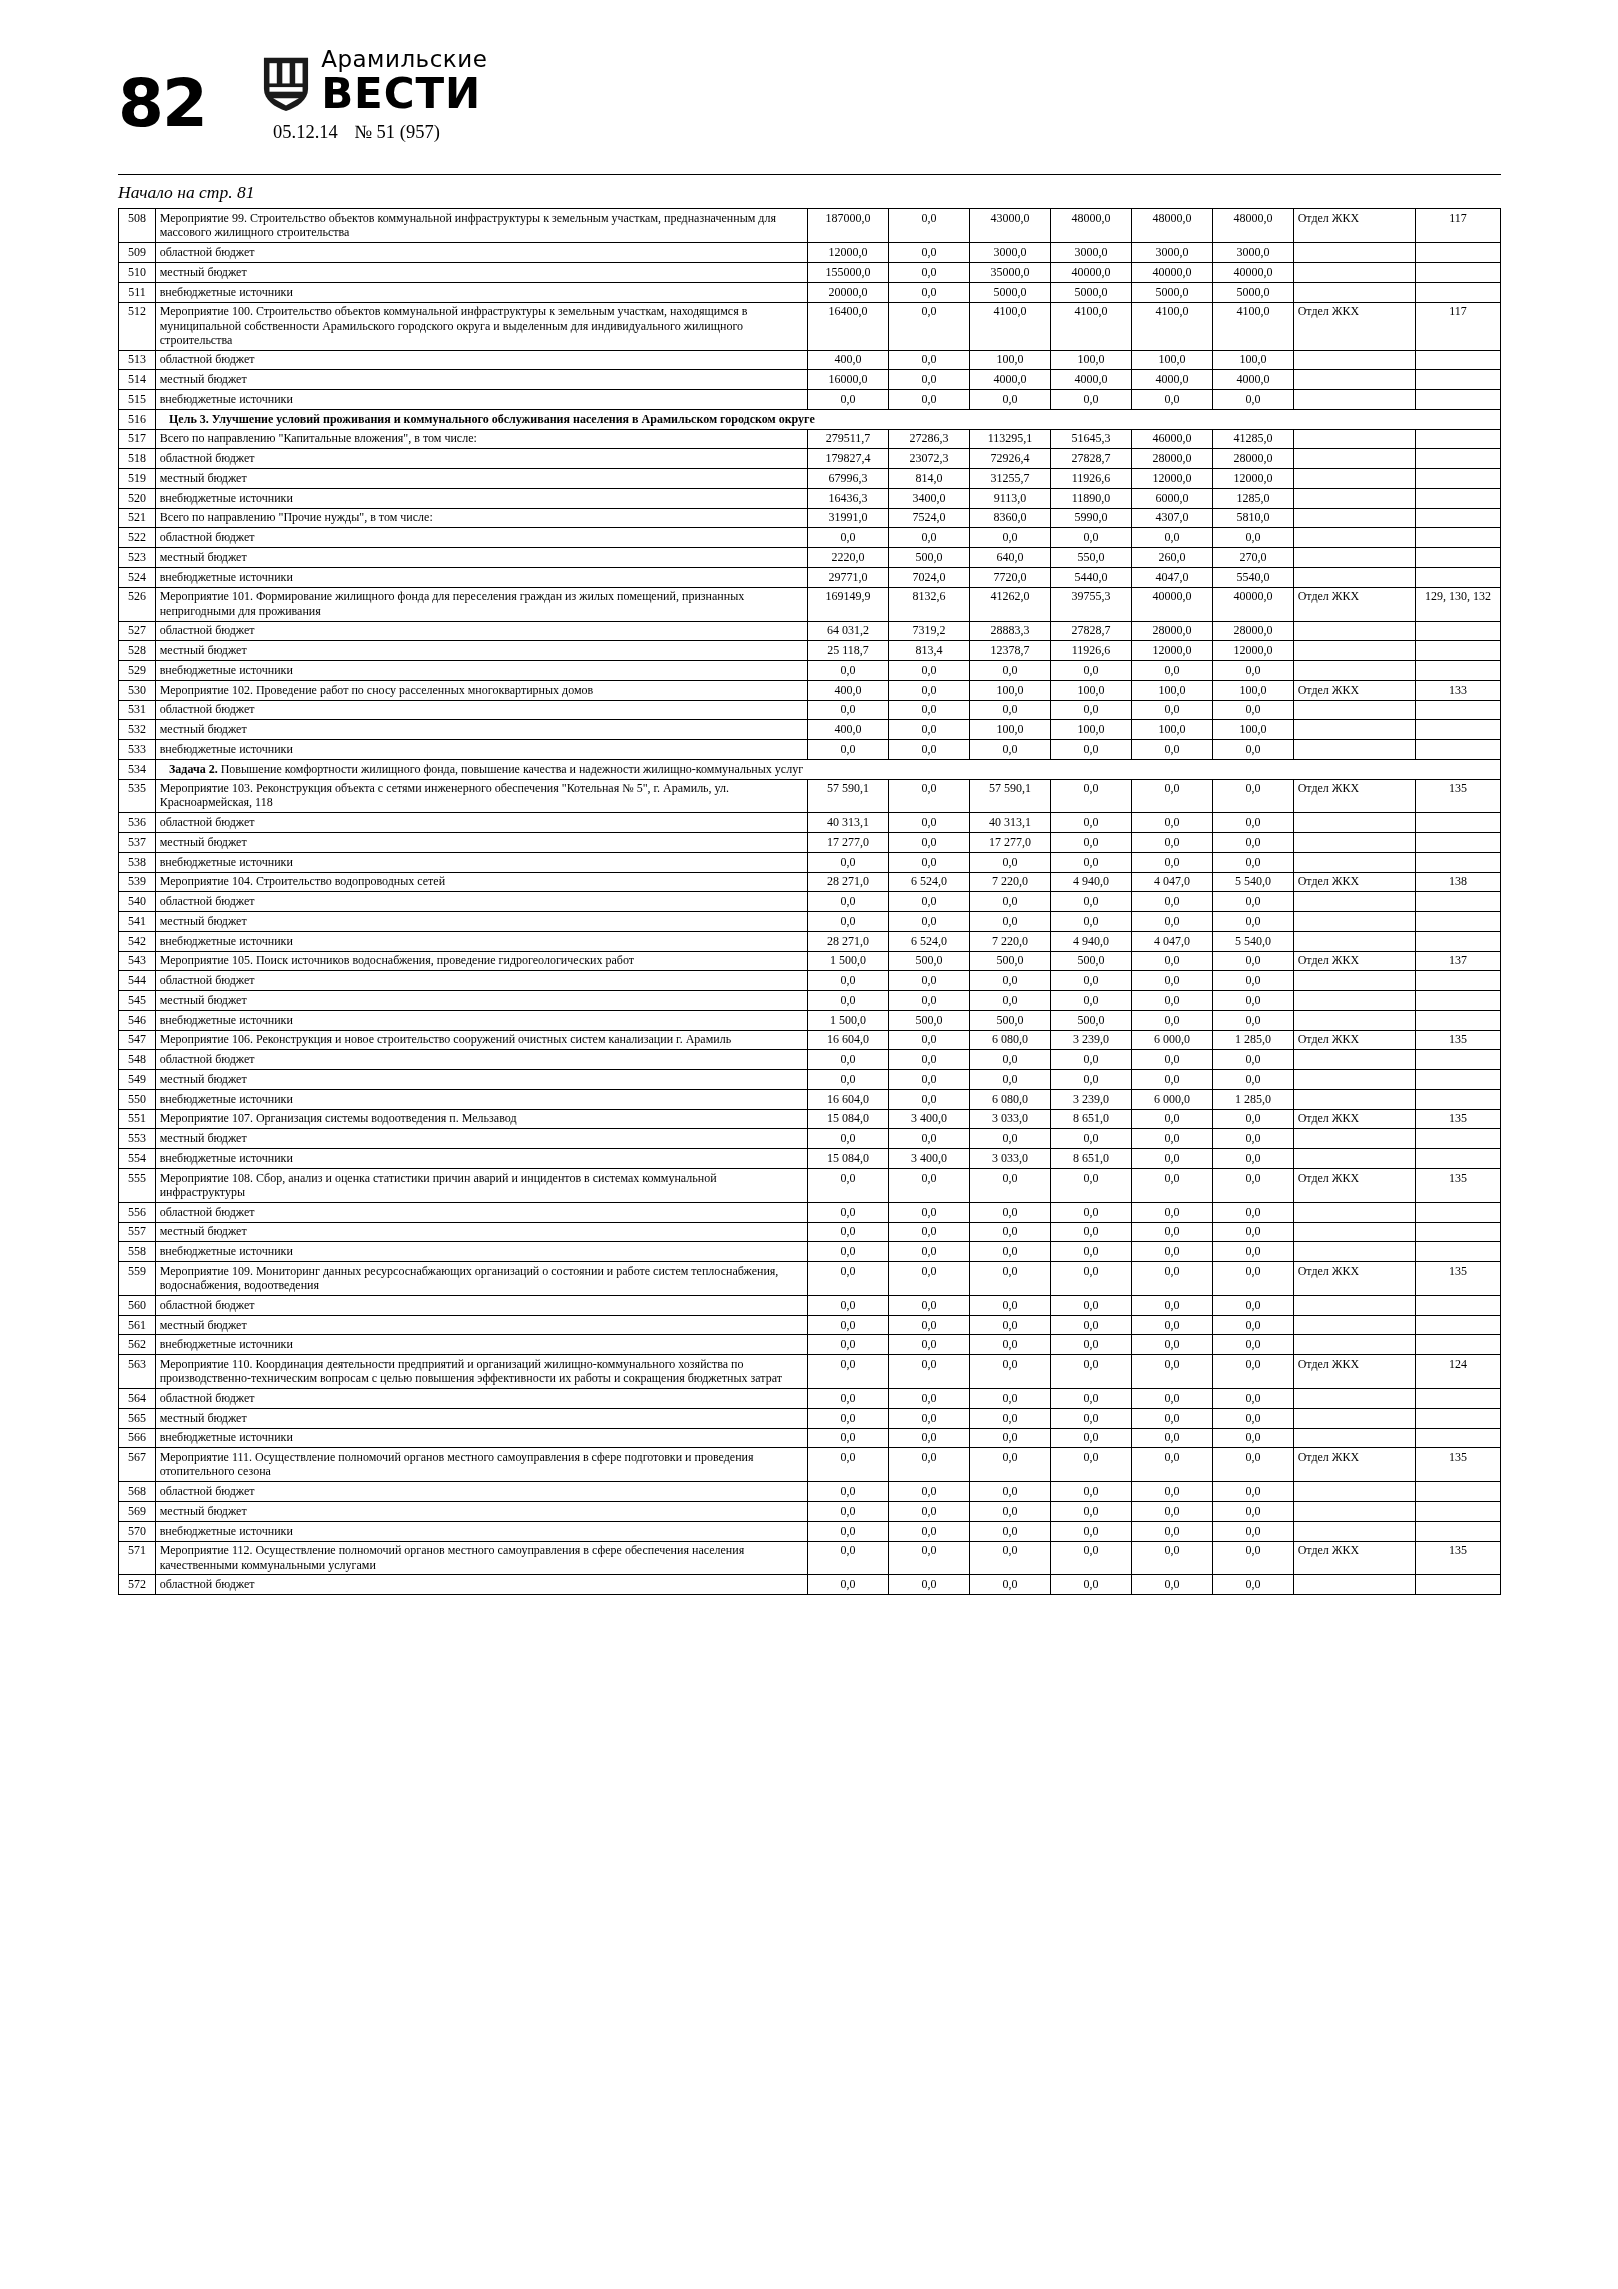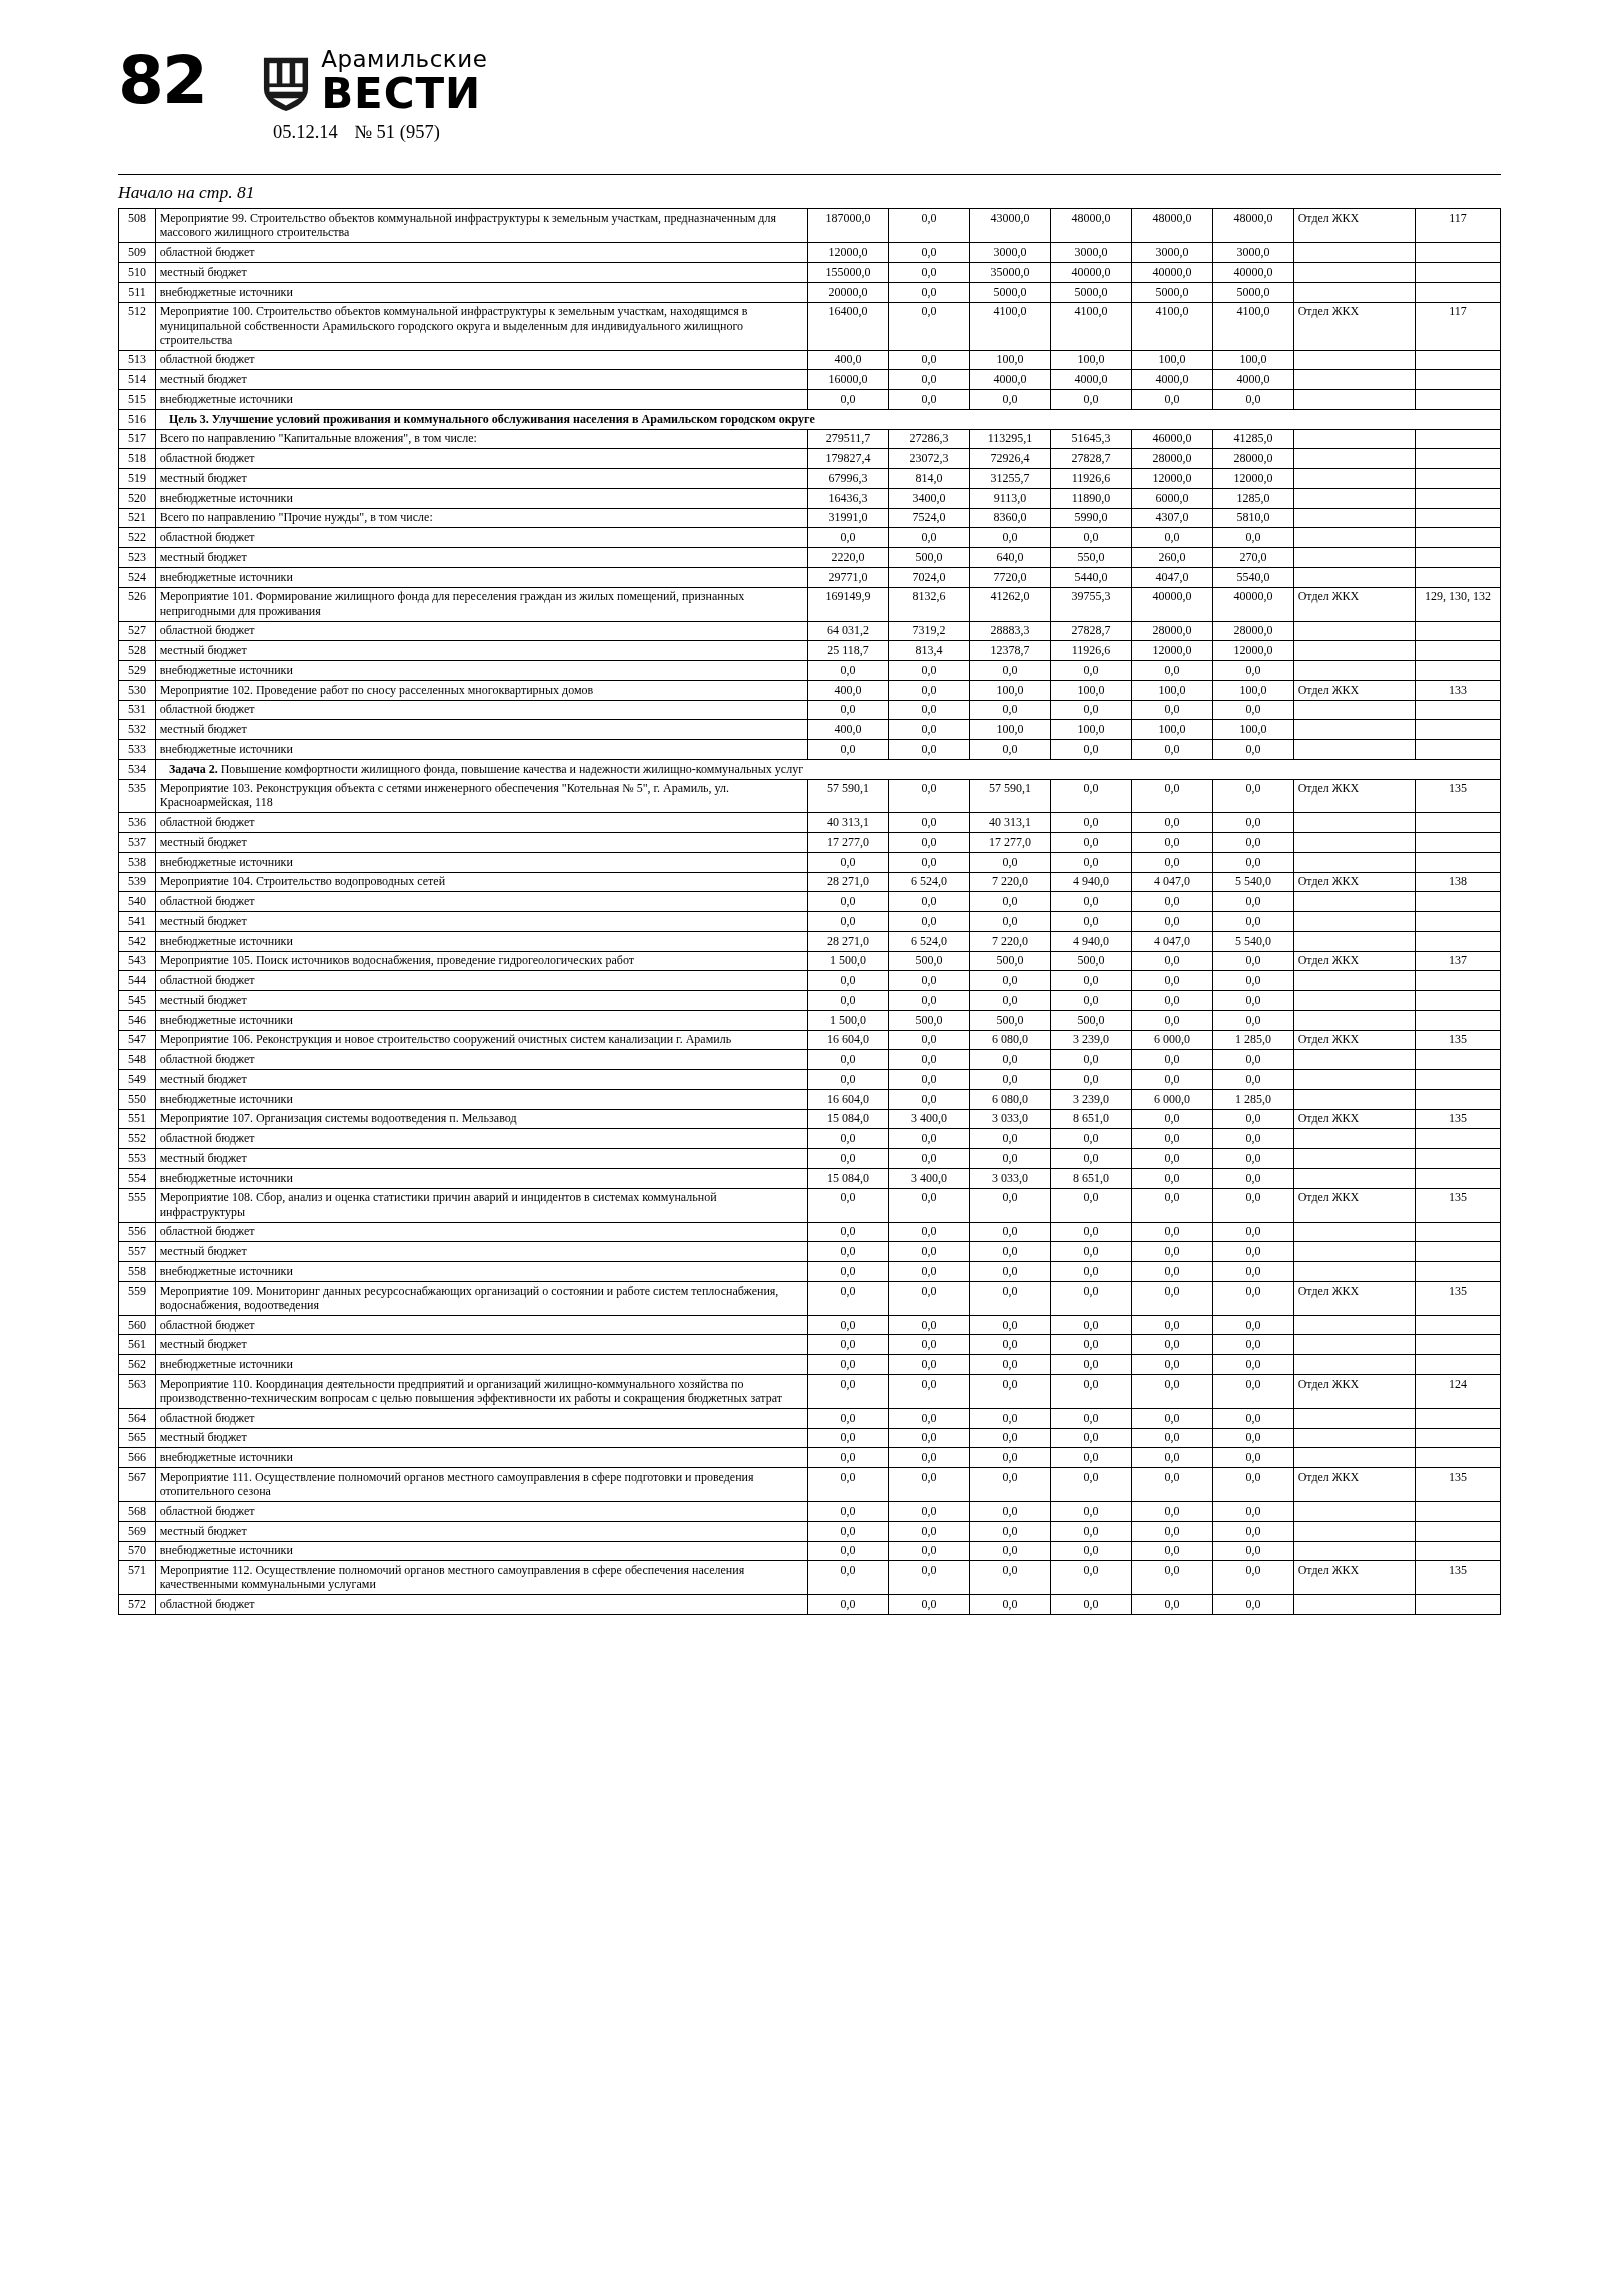--- a/index.html
+++ b/index.html
@@ -23,21 +23,21 @@
   }
   
   .masthead {
     position: relative;
     height: 120px;
     margin: 48px 118px 0 118px;
   }
   .page-number {
     position: absolute;
     left: 0;
-    top: 0;
+    top: 23px;
     font-family: "DejaVu Sans", sans-serif;
     font-weight: bold;
     font-size: 66px;
     letter-spacing: -1.8px;
     line-height: 1;
   }
   .logo-block {
     position: absolute;
     left: 142px;
     top: 0px;
@@ -665,32 +665,20 @@
           <td class="val">15 084,0</td>
           <td class="val">3 400,0</td>
           <td class="val">3 033,0</td>
           <td class="val">8 651,0</td>
           <td class="val">0,0</td>
           <td class="val">0,0</td>
           <td class="dept">Отдел ЖКХ</td>
           <td class="ref">135</td>
         </tr>
         <tr>
-          <td class="num">552</td>
-          <td class="desc">областной бюджет</td>
-          <td class="val">0,0</td>
-          <td class="val">0,0</td>
-          <td class="val">0,0</td>
-          <td class="val">0,0</td>
-          <td class="val">0,0</td>
-          <td class="val">0,0</td>
-          <td class="dept"></td>
-          <td class="ref"></td>
-        </tr>
-        <tr>
           <td class="num">553</td>
           <td class="desc">местный бюджет</td>
           <td class="val">0,0</td>
           <td class="val">0,0</td>
           <td class="val">0,0</td>
           <td class="val">0,0</td>
           <td class="val">0,0</td>
           <td class="val">0,0</td>
           <td class="dept"></td>
           <td class="ref"></td>

